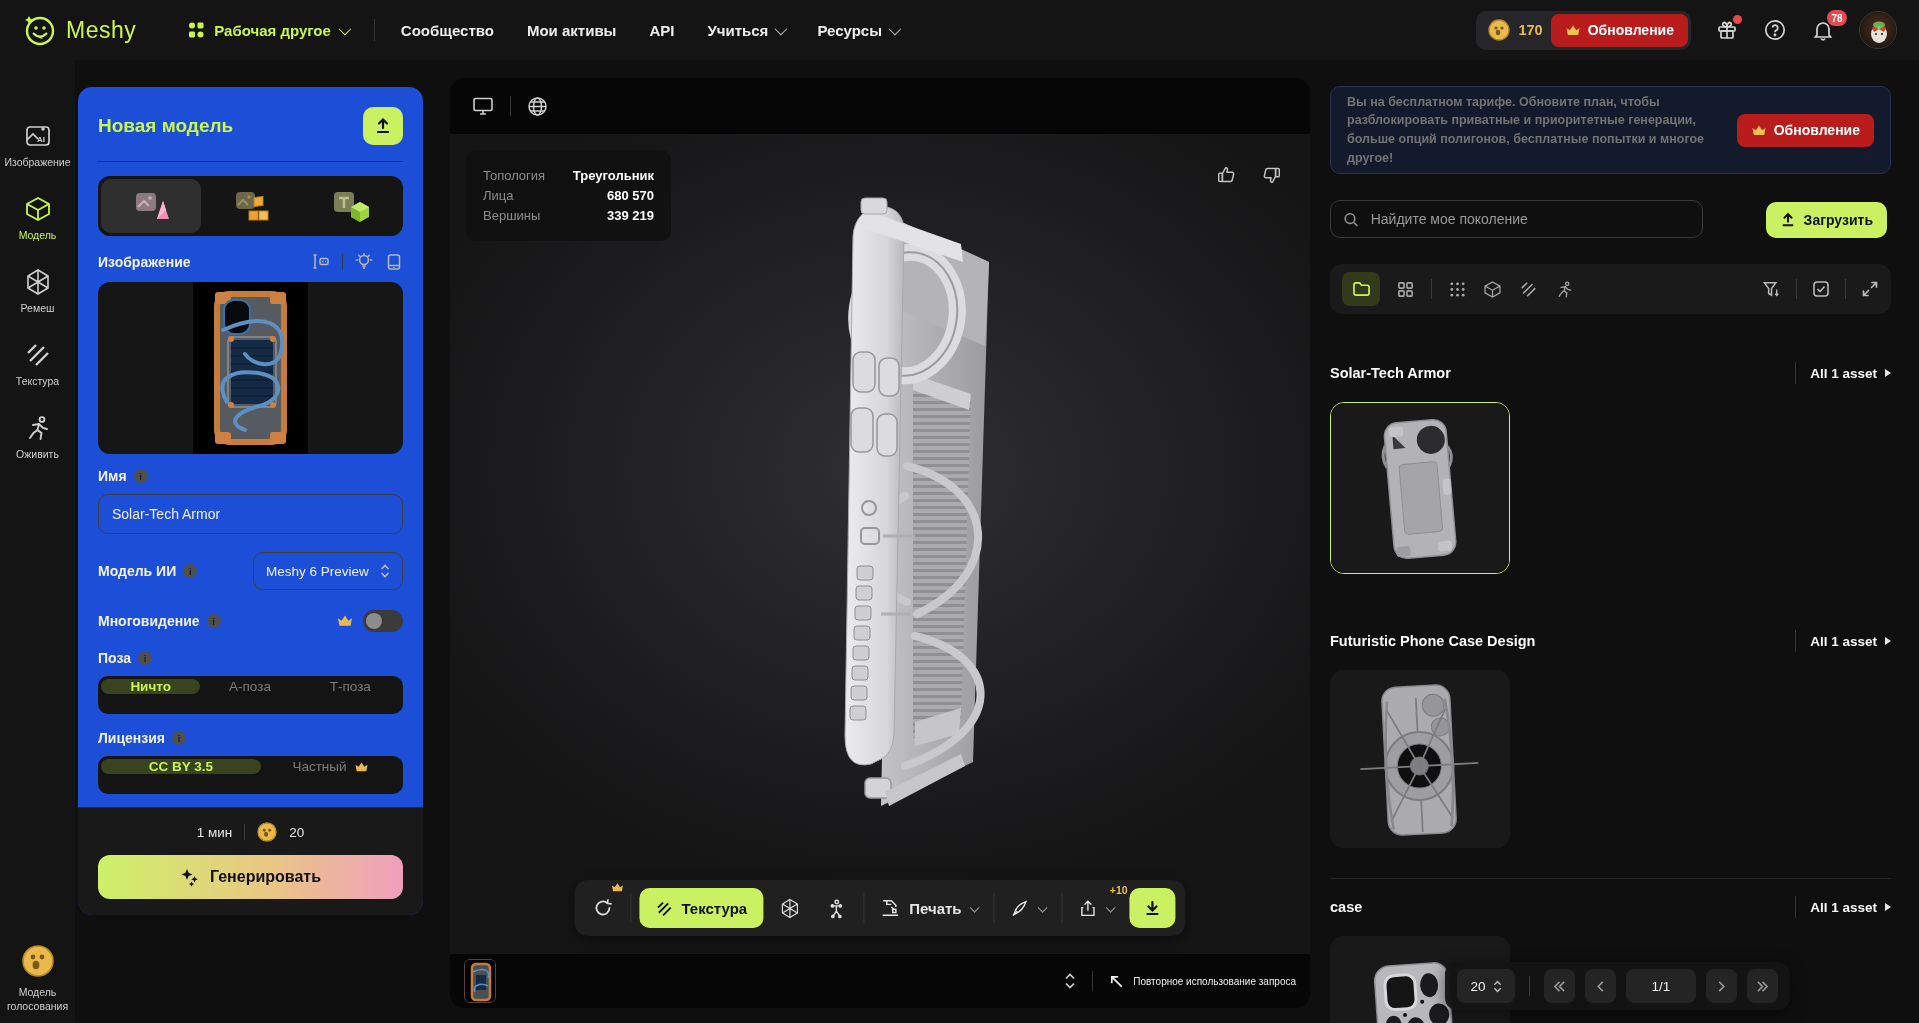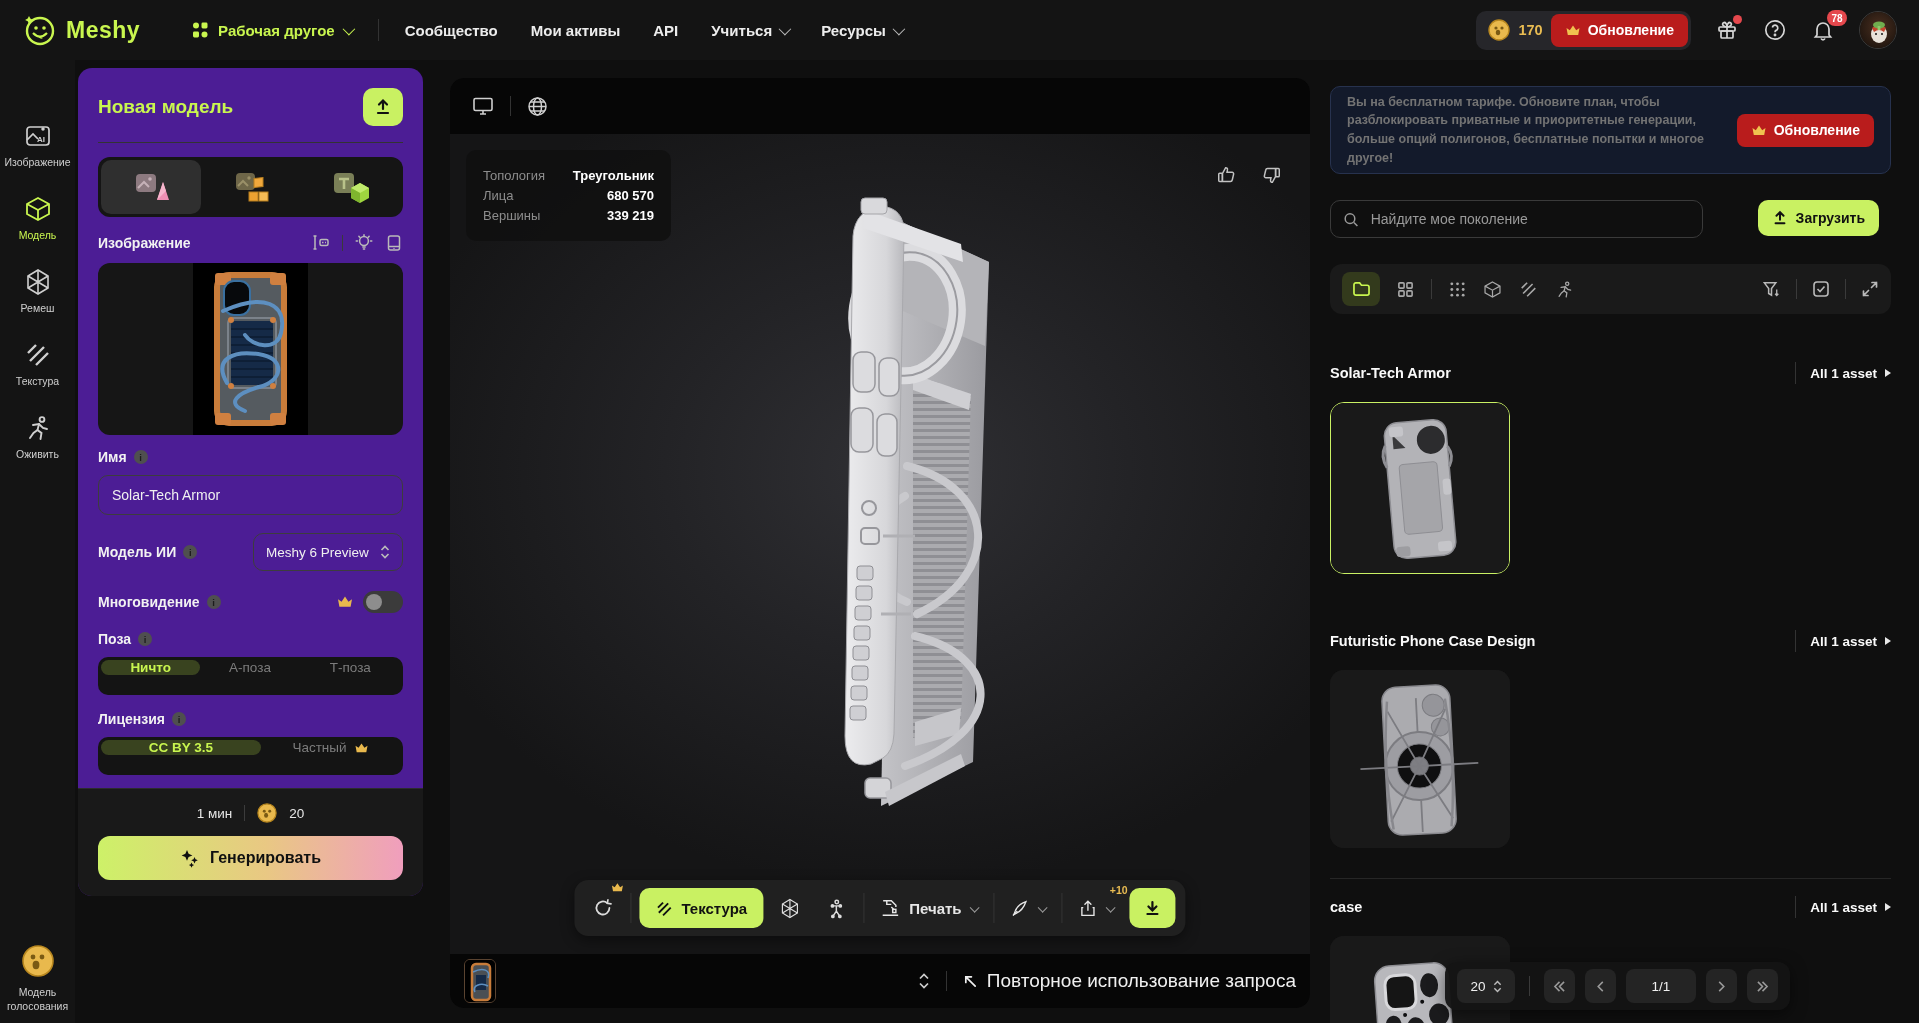--- a/index.html
+++ b/index.html
@@ -8,21 +8,21 @@
     width:1919px; height:1023px; position:relative; overflow:hidden;
     background:#0f0f0f; color:#e8e8e8;
     font-family:"Liberation Sans", sans-serif; font-size:14px;
   }
   .ic { display:inline-block; vertical-align:middle; }
   svg { display:block; }
 
   
   .navbar { position:absolute; top:0; left:0; right:0; height:60px; background:#141414; display:flex; align-items:center; z-index:50; }
   .brand { display:flex; align-items:center; gap:8px; margin-left:22px; }
-  .brand-name { color:#c9f64f; font-size:23px; font-weight:bold; letter-spacing:.5px; }
+  .brand-name { color:#c9f64f; font-size:23px; font-weight:normal; letter-spacing:.5px; }
   .ws { display:flex; align-items:center; gap:8px; margin-left:50px; cursor:pointer; }
   .ws-label { color:#c9f64f; font-size:15px; font-weight:bold; }
   .nav-divider { width:1px; height:22px; background:#333; margin:0 26px; }
   .nav-links { display:flex; align-items:center; gap:33px; }
   .nav-link { color:#ededed; font-size:15px; font-weight:600; cursor:pointer; display:flex; align-items:center; gap:7px; }
   .chev { width:9px; height:9px; border-right:1.6px solid #bbb; border-bottom:1.6px solid #bbb; transform:rotate(45deg) translateY(-2px); }
   .nav-right { margin-left:auto; display:flex; align-items:center; gap:24px; margin-right:22px; }
   .credit-pill { display:flex; align-items:center; background:#26262a; border-radius:10px; padding:3px 3px 3px 12px; gap:8px; }
   .credit-num { color:#e9bc52; font-weight:bold; font-size:14.5px; }
   .btn-blue { background:#b91c1c; color:#fff; border:none; border-radius:8px; height:33px; padding:0 14px; font-size:14px; font-weight:bold; display:flex; align-items:center; gap:7px; cursor:pointer; font-family:inherit; }
@@ -34,21 +34,21 @@
   
   .rail { position:absolute; top:60px; left:0; bottom:0; width:75px; background:#141414; }
   .rail-items { display:flex; flex-direction:column; align-items:center; gap:27px; margin-top:62px; }
   .rail-item { display:flex; flex-direction:column; align-items:center; gap:6px; color:#cfcfcf; cursor:pointer; width:75px; }
   .rail-item .lbl { font-size:10.5px; color:#cfcfcf; }
   .rail-item.active, .rail-item.active .lbl { color:#c9f64f;align-items:center; }
   .rail-foot { position:absolute; bottom:10px; left:0; width:75px; display:flex; flex-direction:column; align-items:center; gap:5px; cursor:pointer; }
   .rail-foot .lbl { font-size:10.5px; color:#cfcfcf; text-align:center; line-height:1.35; }
 
   
-  .lpanel { position:absolute; left:78px; top:68px; width:345px; height:828px; background:#4c1d95; border-radius:14px; padding:20px 20px 0 20px; }
+  .lpanel { position:absolute; left:78px; top:87px; width:345px; height:828px; background:#1d4ed8; border-radius:14px; padding:20px 20px 0 20px; }
   .lp-head { display:flex; align-items:center; justify-content:space-between; }
   .lp-title { color:#c9f64f; font-size:19px; font-weight:bold; }
   .btn-lime-sq { background:#c9f162; border:none; border-radius:10px; width:40px; height:38px; display:flex; align-items:center; justify-content:center; cursor:pointer; color:#111; }
   .lp-divider { height:1px; background:#333; margin:16px 0 14px 0; }
   .mode-tabs { background:#151515; border-radius:12px; display:flex; padding:3px; height:60px; }
   .mode-tab { flex:1; display:flex; align-items:center; justify-content:center; border-radius:10px; cursor:pointer; }
   .mode-tab.active { background:#2f2f2f; }
   .sec-row { display:flex; align-items:center; justify-content:space-between; margin-top:16px; }
   .sec-label { font-size:14px; font-weight:bold; color:#f2f2f2; display:flex; align-items:center; gap:7px; }
   .info-i { width:14px; height:14px; border-radius:50%; background:#4f4f4f; color:#1c1c1c; font-size:9.5px; font-weight:bold; display:inline-flex; align-items:center; justify-content:center; font-style:normal; }
@@ -91,27 +91,27 @@
   .tb-group-line { width:1px; height:30px; background:#343434; }
   .pill-lime { background:#c9f162; color:#111; border:none; border-radius:10px; height:40px; padding:0 16px; font-size:15px; font-weight:bold; display:flex; align-items:center; gap:9px; cursor:pointer; font-family:inherit; }
   .tb-text-btn { background:none; border:none; color:#e6e6e6; font-size:15px; font-weight:600; display:flex; align-items:center; gap:9px; height:40px; padding:0 8px; cursor:pointer; font-family:inherit; }
   .tb-caret { width:7px; height:7px; border-right:1.4px solid #9a9a9a; border-bottom:1.4px solid #9a9a9a; transform:rotate(45deg) translateY(-1px); }
   .plus10 { position:absolute; top:-4px; right:-6px; color:#e9bc52; font-size:10.5px; font-weight:bold; }
   .crown-float { position:absolute; top:-7px; right:-2px; }
   .btn-dl { background:#c9f162; border:none; border-radius:10px; width:46px; height:40px; display:flex; align-items:center; justify-content:center; color:#111; cursor:pointer; }
   .vp-bottombar { position:absolute; left:0; right:0; bottom:0; height:54px; background:#060606; display:flex; align-items:center; padding:0 14px; }
   .mini-thumb { width:32px; height:44px; border-radius:6px; overflow:hidden; border:1px solid #5a4330; cursor:pointer; }
   .vpb-right { margin-left:auto; display:flex; align-items:center; gap:16px; color:#e3e3e3; }
-  .reuse { display:flex; align-items:center; gap:9px; font-size:19px; color:#f0f0f0; cursor:pointer; }
+  .reuse { display:flex; align-items:center; gap:9px; font-size:10px; color:#f0f0f0; cursor:pointer; }
 
   
   .rpanel { position:absolute; left:1330px; top:78px; width:561px; height:945px; overflow:hidden; }
   .banner { position:absolute; top:8px; left:0; right:0; height:88px; background:#131a2b; border:1px solid #27324e; border-radius:10px; display:flex; align-items:center; gap:14px; padding:10px 16px; }
   .banner-text { color:#737373; font-size:12.5px; font-weight:700; line-height:1.5; flex:1; }
-  .search-row { position:absolute; top:122px; left:0; right:12px; display:flex; align-items:flex-start; gap:14px; }
+  .search-row { position:absolute; top:122px; left:0; right:4px; display:flex; align-items:flex-end; gap:14px; }
   .search-box { flex:1; max-width:373px; height:38px; border:1px solid #3a3a3a; border-radius:10px; display:flex; align-items:center; gap:10px; padding:0 12px; color:#9a9a9a; }
   .search-box input { background:transparent; border:none; outline:none; color:#e8e8e8; font-size:14px; width:100%; font-family:inherit; }
   .search-box input::placeholder { color:#9a9a9a; }
   .btn-lime { background:#c9f162; color:#111; border:none; border-radius:10px; height:36px; padding:0 14px; font-size:14px; font-weight:bold; display:flex; align-items:center; gap:8px; cursor:pointer; margin-left:auto; font-family:inherit; }
   .filterbar { position:absolute; top:186px; left:0; right:0; height:50px; background:#1a1a1a; border-radius:12px; display:flex; align-items:center; padding:0 12px; gap:17px; color:#a8a8a8; }
   .f-active { background:#333a1c; border-radius:8px; width:38px; height:34px; display:flex; align-items:center; justify-content:center; color:#c9f64f; }
   .f-vline { width:1px; height:20px; background:#3a3a3a; }
   .f-right { margin-left:auto; display:flex; align-items:center; gap:15px; color:#b9b9b9; }
   .asset-head { position:absolute; left:0; right:0; display:flex; align-items:center; }
   .asset-name { font-size:14.5px; font-weight:bold; color:#fafafa; }

